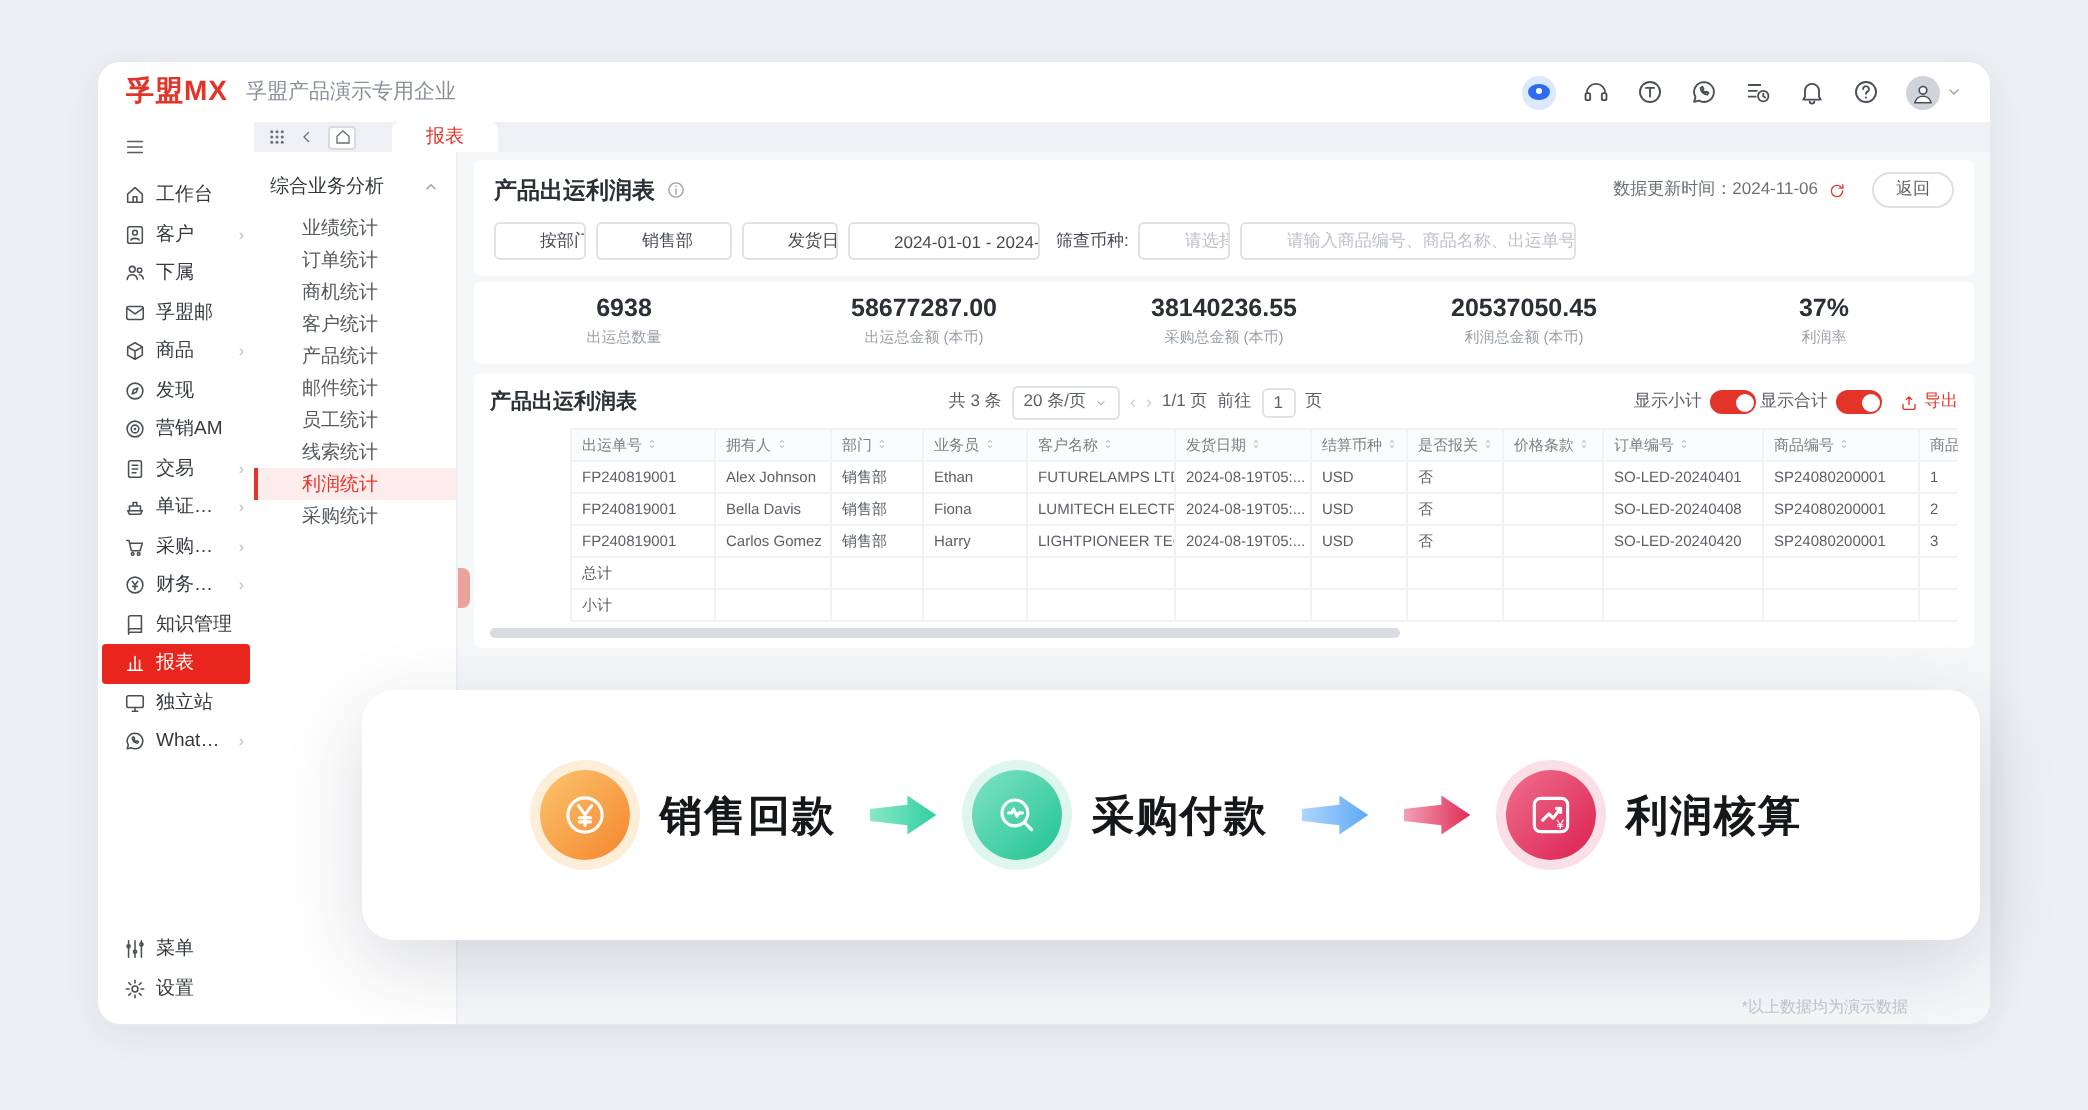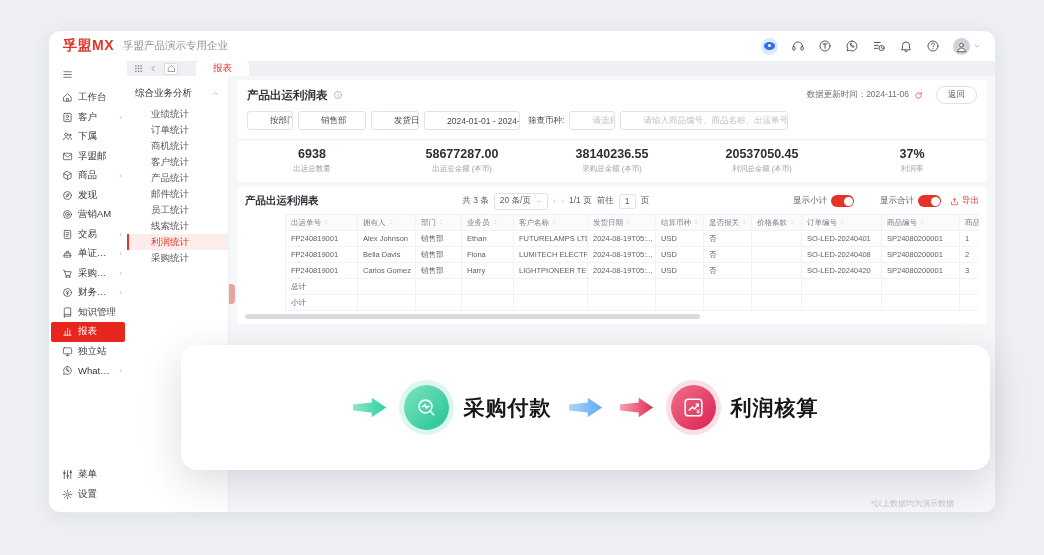--- a/index.html
+++ b/index.html
@@ -519,21 +519,21 @@
                       <path d="M6 9l6 6 6-6"></path>
                     </svg>
                   </div>
                 <span class="pg-nav">‹</span>
                 <span class="pg-nav">›</span>
                 <span>1/1 页</span>
                 <span>前往</span>
                 <div class="pg-input">1</div>
                 <span>页</span>
                 <span class="sp"></span>
-                <div id="toggles" style="display:flex;gap:26px;align-items:center;">
+                <div id="toggles" style="display:flex;gap:2px;align-items:center;">
                     <span class="tg">
                       <span>显示小计</span>
                       <span class="pill"></span>
                     </span>
                     <span class="tg">
                       <span>显示合计</span>
                       <span class="pill"></span>
                     </span>
                   </div>
                 <span class="export">
@@ -688,20 +688,29 @@
 
             <div class="collapse-handle"></div>
           </section>
         </div>
       </div>
     </div>
   </div>
 
   <div class="overlay-card">
     <div class="wf-row" id="workflow-row">
+        <div class="wf-step">
+          <span class="wf-circle" style="background:linear-gradient(135deg,#fbc46d,#f5862e);box-shadow:0 0 0 5px #fdeeda">
+            <svg viewBox="0 0 24 24">
+              <circle cx="12" cy="12" r="8.2"></circle>
+              <path d="M8.8 7.5l3.2 4.3 3.2-4.3M12 11.8V17M9.3 13.3h5.4M9.3 15.3h5.4"></path>
+            </svg>
+          </span>
+          <span class="wf-label">销售回款</span>
+        </div>
         <span class="wf-arrow">
           <svg viewBox="0 0 40 26">
             <defs>
               <linearGradient id="ag0" x1="0" y1="0" x2="1" y2="0">
                 <stop offset="0" stop-color="#8ae8c9"></stop>
                 <stop offset="1" stop-color="#2fcf9f"></stop>
               </linearGradient>
             </defs>
             <polygon points="0,9.5 22,7 22,1.5 39,13 22,24.5 22,19 0,16.5" fill="url(#ag0)"></polygon>
           </svg>

